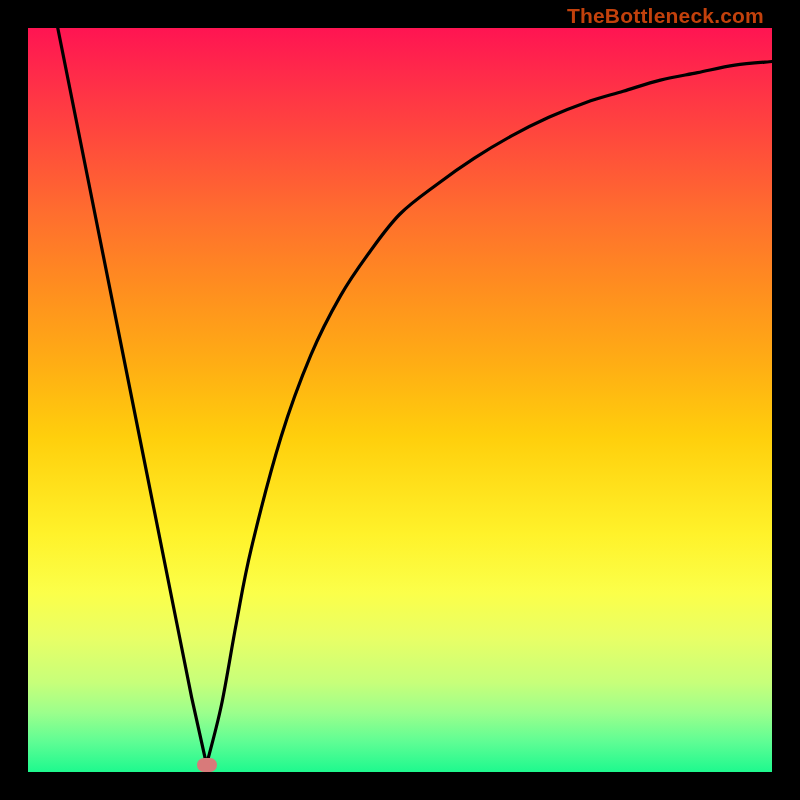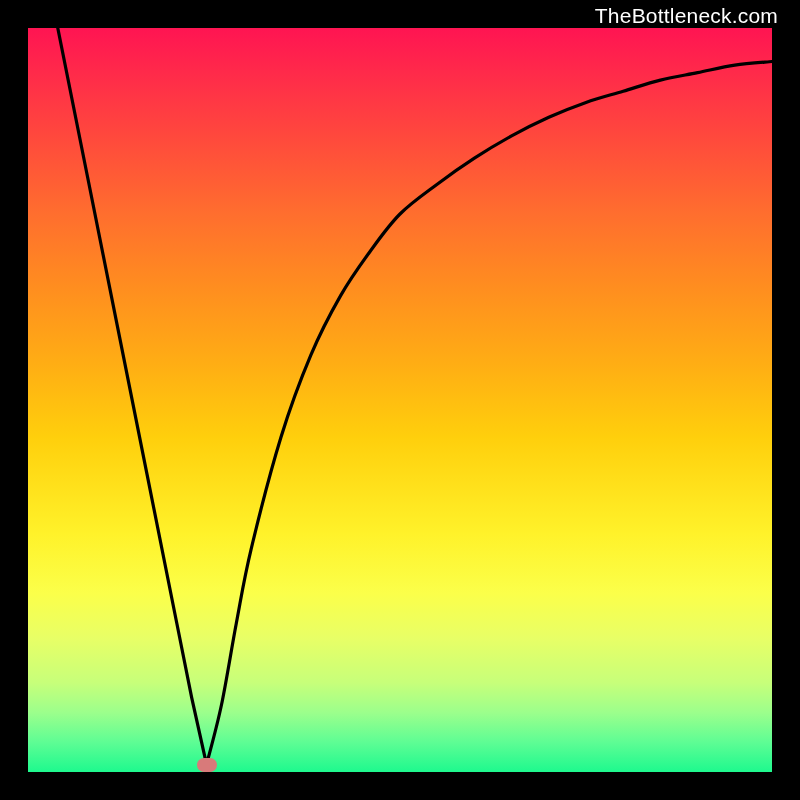--- a/index.html
+++ b/index.html
@@ -36,24 +36,24 @@
       #e8ff66 82%,
       #c7ff7a 88%,
       #9cff8c 92%,
       #5efd94 96%,
       #1ef98e 100%
     );
   }
   .watermark {
     position: absolute;
     top: 4px;
-    right: 22px;
-    color: #ffffff;
+    right: 36px;
+    color: #c2410c;
     font-size: 21px;
-    font-weight: 400;
+    font-weight: 700;
     letter-spacing: 0.2px;
     z-index: 5;
   }
   svg.curve {
     position: absolute;
     left: 0;
     top: 0;
     width: 744px;
     height: 744px;
     z-index: 3;

